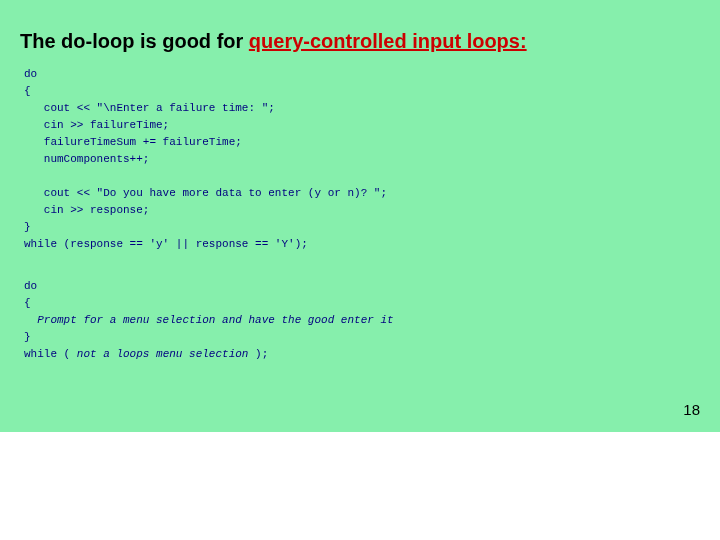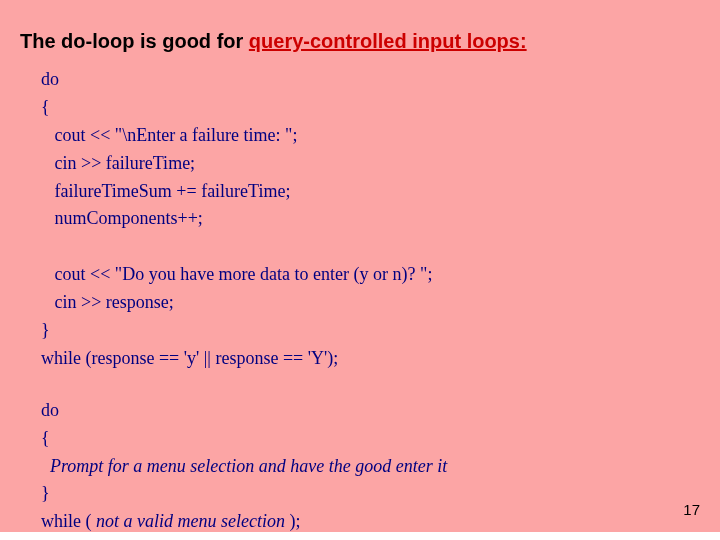--- a/index.html
+++ b/index.html
@@ -11,22 +11,22 @@
     body {
       width: 720px;
       height: 540px;
       background-color: #ffffff;
       font-family: Arial, sans-serif;
       overflow: hidden;
     }
 
     .slide {
       width: 720px;
-      height: 532px;
-      background: #fca5a5;
+      height: 432px;
+      background: #86efac;
       padding: 28px 30px 14px 20px;
       position: relative;
     }
 
     .section {
       margin-bottom: 24px;
     }
 
     .heading {
       font-size: 20px;
@@ -36,26 +36,26 @@
       line-height: 1.3;
     }
 
     .heading .highlight {
       color: #cc0000;
       font-weight: bold;
       text-decoration: underline;
     }
 
     .code-block {
-      font-family: Liberation Serif, serif;
-      font-size: 18px;
+      font-family: Liberation Mono, monospace;
+      font-size: 11px;
       color: #000080;
       line-height: 1.55;
       white-space: pre;
-      margin-left: 21px;
+      margin-left: 4px;
     }
 
     .page-number {
       position: absolute;
       bottom: 14px;
       right: 20px;
       font-size: 15px;
       color: #000000;
       font-family: Arial, sans-serif;
     }
@@ -80,17 +80,17 @@
    cin &gt;&gt; response;
 }
 while (response == 'y' || response == 'Y');</div>
   </div>
 
   <div class="section">
     <div class="code-block">do
 {
   <em>Prompt for a menu selection and have the good enter it</em>
 }
-while ( <em>not a valid menu selection</em> );</div>
+while ( <em>not a loops menu selection</em> );</div>
   </div>
 
-  <div class="page-number">17</div>
+  <div class="page-number">18</div>
 </div>
 
 </body></html>

